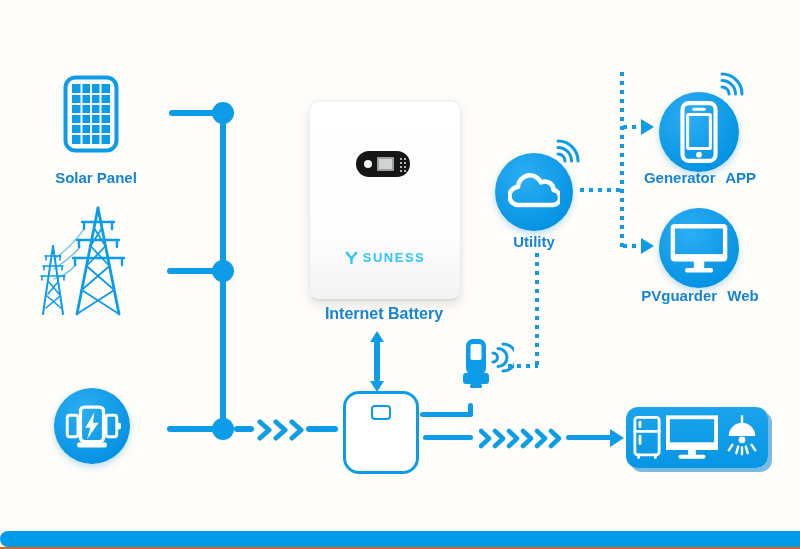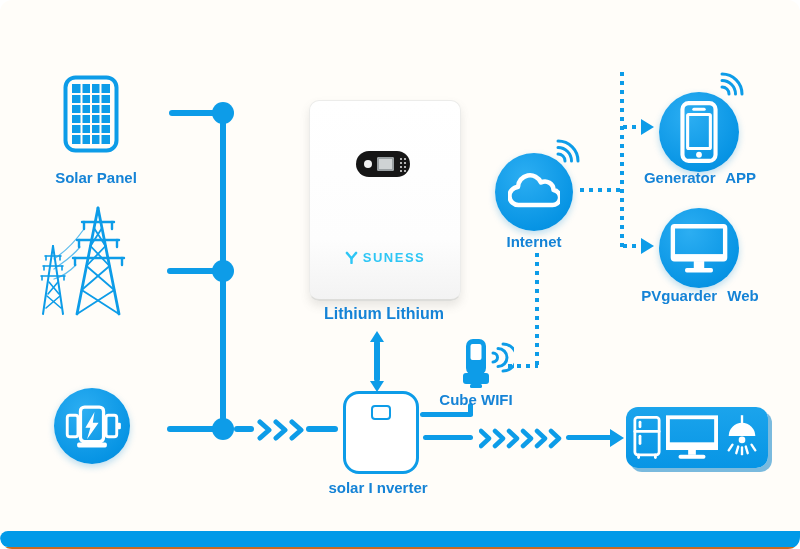--- a/index.html
+++ b/index.html
@@ -1,21 +1,21 @@
 <!DOCTYPE html>
 <html><head>
 <meta charset="utf-8">
 <style>
   :root{
     --bg:#fffdf9; --blue:#0d9ce8; --lbl:#1583d6; --cyan:#2ec6f5;
     --barblue:#019ae8; --barorange:#c96a20;
   }
   html,body{margin:0;padding:0;}
   .stage{position:relative;width:800px;height:549px;background:var(--bg);overflow:hidden;
-         font-family:"Liberation Sans",sans-serif;border-radius:12px;}
+         font-family:"Liberation Sans",sans-serif;}
   .abs{position:absolute;}
   .lbl{position:absolute;text-align:center;font-weight:700;font-size:15px;color:var(--lbl);line-height:18px;}
   .lbl.big{font-size:16px;}
   .wide{word-spacing:6px;}
   .line-h{position:absolute;height:6px;background:var(--blue);border-radius:3px;}
   .line-h.thin{height:5px;}
   .line-v{position:absolute;width:6px;background:var(--blue);border-radius:3px;}
   .jdot{position:absolute;width:22px;height:22px;border-radius:50%;background:var(--blue);}
   .dot-h{position:absolute;height:4px;background:repeating-linear-gradient(to right,var(--blue) 0 4px,transparent 4px 9px);}
   .dot-v{position:absolute;width:4px;background:repeating-linear-gradient(to bottom,var(--blue) 0 4px,transparent 4px 9px);}
@@ -165,30 +165,29 @@
     <div class="logo-row">
       <svg width="13" height="13" viewBox="0 0 14 14">
         <g stroke="#2ec6f5" stroke-width="2.6" fill="none" stroke-linecap="round">
           <path d="M2,2 L7,8 L12,2"></path>
             <path d="M7,8 L7,13"></path>
         </g>
       </svg>
       <span>SUNESS</span>
     </div>
   </div>
-  <div class="lbl big" style="left:294px;top:305px;width:180px">Lithium Lithium</div>
+  <div class="lbl big" style="left:294px;top:305px;width:180px">Internet Battery</div>
 
   <div class="tri-up" style="left:370px;top:331px"></div>
   <div class="line-v" style="left:374px;top:340px;height:42px;width:6px"></div>
   <div class="tri-dn" style="left:370px;top:381px"></div>
 
   <div class="inverter-box">
     <div class="indicator"></div>
   </div>
-  <div class="lbl" style="left:288px;top:479px;width:180px">solar I nverter</div>
 
   <div class="line-h thin" style="left:420px;top:412px;width:53px"></div>
   <div class="line-v" style="left:468px;top:403px;height:13px;width:5px"></div>
 
   <div class="line-h thin" style="left:423px;top:435px;width:50px"></div>
   <svg class="abs svg-blue" style="left:479px;top:428px" width="86" height="21" viewBox="0 0 86 21">
     <g stroke="currentColor" stroke-width="4.5" fill="none" stroke-linecap="round" stroke-linejoin="round">
       <path d="M2,3 L10,10.5 L2,18"></path>
         <path d="M16,3 L24,10.5 L16,18"></path>
         <path d="M30,3 L38,10.5 L30,18"></path>
@@ -204,38 +203,37 @@
     <rect x="6" y="2" width="20" height="36" rx="7" fill="currentColor"></rect>
     <rect x="10.5" y="7" width="11" height="16" rx="2" fill="#ffffff"></rect>
     <rect x="3" y="36" width="26" height="11" rx="3" fill="currentColor"></rect>
     <rect x="10" y="47" width="12" height="4" rx="1.5" fill="currentColor"></rect>
     <g stroke="currentColor" stroke-width="3" fill="none" stroke-linecap="round">
       <path d="M33,16 a4.5,4.5 0 0 1 0,9"></path>
       <path d="M38,11.5 a9,9 0 0 1 0,18"></path>
       <path d="M43,7 a13.5,13.5 0 0 1 0,27"></path>
     </g>
   </svg>
-  <div class="lbl" style="left:406px;top:391px;width:140px">Cube WIFI</div>
 
   <div class="dot-h" style="left:508px;top:364px;width:30px"></div>
   <div class="dot-v" style="left:535px;top:253px;height:114px"></div>
 
   <div class="circle-node" style="left:495px;top:153px;width:78px;height:78px">
     <svg class="svg-white" width="52" height="38" viewBox="0 0 52 38">
       <path d="M11,32 a9,9 0 0 1 -1,-18 a12,12 0 0 1 23,-4.5 a8.5,8.5 0 0 1 12.5,7.5 a7.5,7.5 0 0 1 -2,15 z" fill="none" stroke="currentColor" stroke-width="4.5" stroke-linejoin="round" stroke-linecap="round"></path>
     </svg>
   </div>
   <svg class="abs svg-blue" style="left:554px;top:137px" width="28" height="26" viewBox="0 0 28 26">
     <g stroke="currentColor" stroke-width="3" fill="none" stroke-linecap="round">
       <path d="M4,17 a7,7 0 0 1 7,7"></path>
       <path d="M4,10.5 a13.5,13.5 0 0 1 13.5,13.5"></path>
       <path d="M4,4 a20,20 0 0 1 20,20"></path>
     </g>
   </svg>
-  <div class="lbl" style="left:474px;top:233px;width:120px">Internet</div>
+  <div class="lbl" style="left:474px;top:233px;width:120px">Utility</div>
 
   <div class="dot-h" style="left:580px;top:188px;width:42px"></div>
   <div class="dot-v" style="left:620px;top:72px;height:178px"></div>
   <div class="dot-h" style="left:623px;top:125px;width:18px"></div>
   <div class="tri-r" style="left:641px;top:119px"></div>
   <div class="dot-h" style="left:623px;top:244px;width:18px"></div>
   <div class="tri-r" style="left:641px;top:238px"></div>
 
   <div class="circle-node" style="left:659px;top:92px;width:80px;height:80px">
     <svg class="svg-white" width="38" height="62" viewBox="0 0 36 60">

